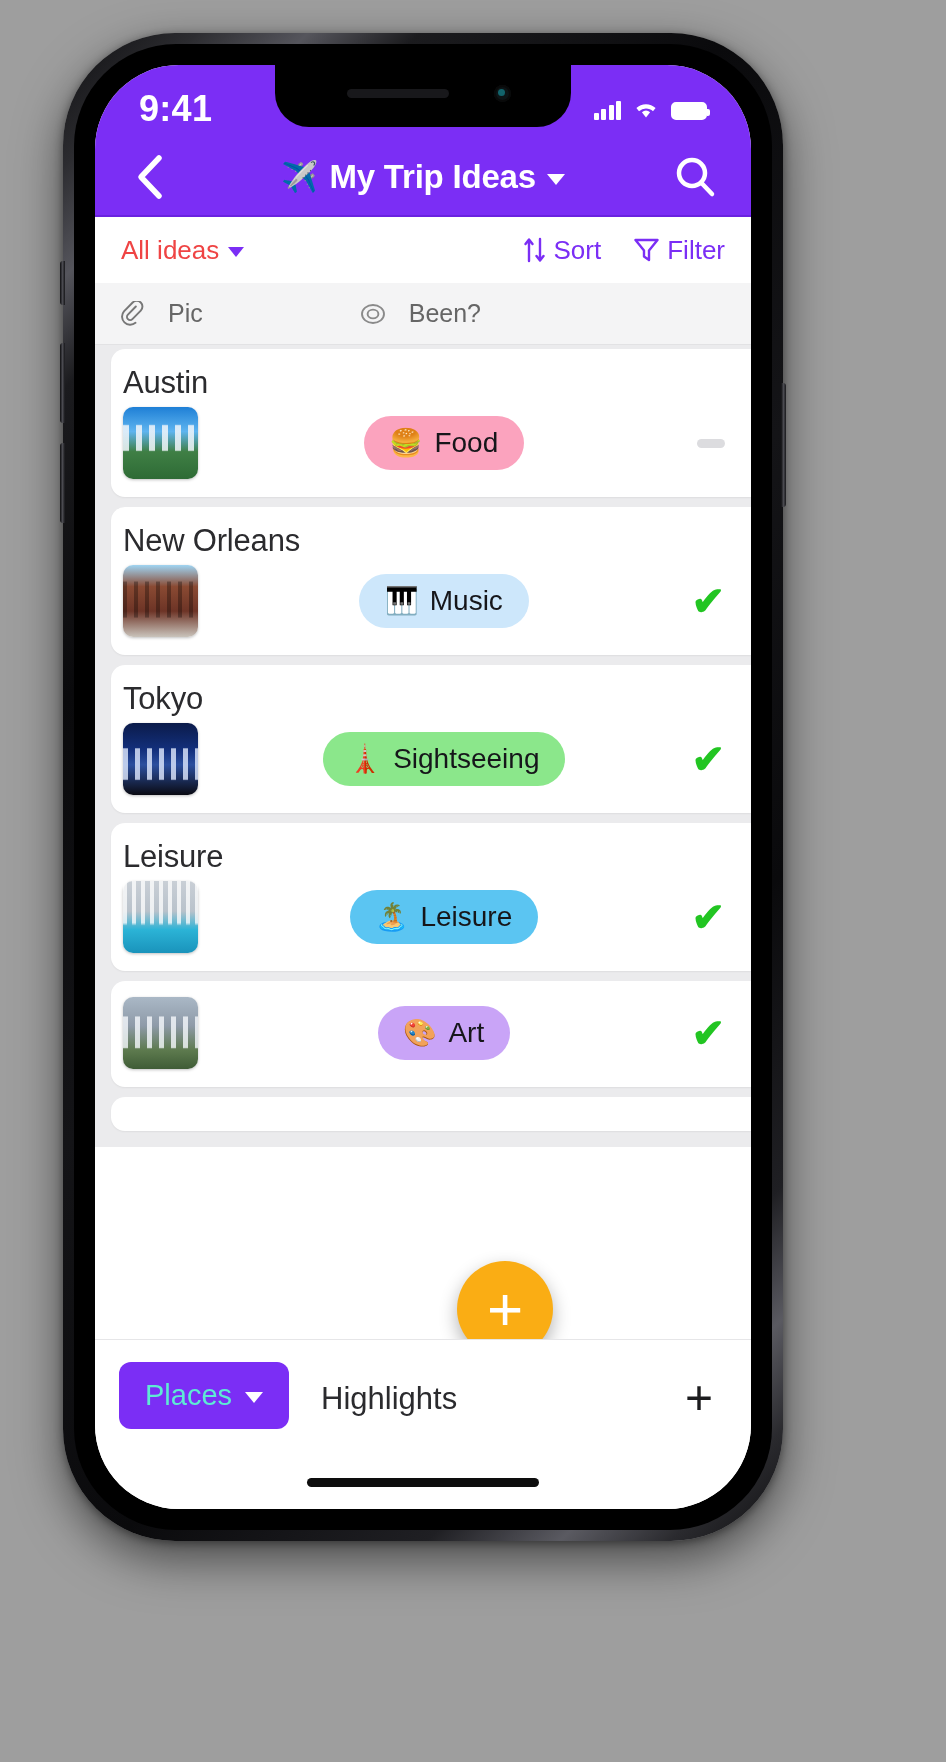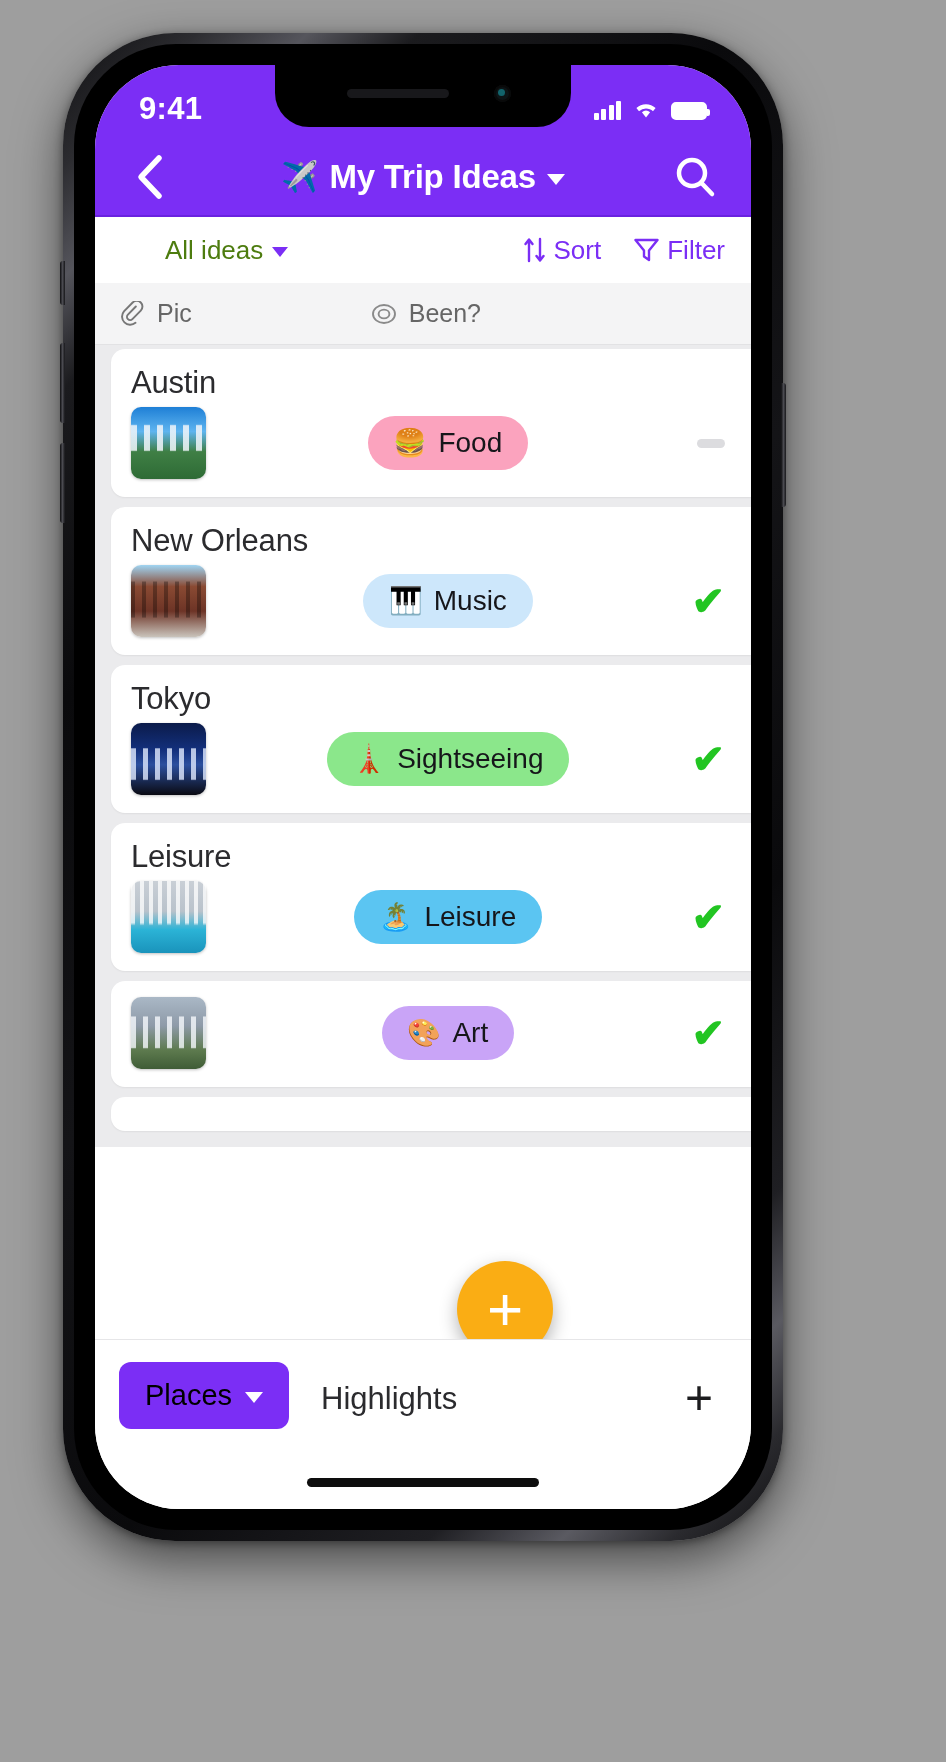--- a/index.html
+++ b/index.html
@@ -66,21 +66,21 @@
 
   
   #status-bar {
     position:relative; z-index:30;
     height:74px;
     background:#7B2EF5;
     display:flex; align-items:center; justify-content:space-between;
     padding:14px 44px 0 44px;
     color:#fff;
   }
-  #status-time { font-size:31px; font-weight:bold; letter-spacing:.3px; }
+  #status-time { font-size:36px; font-weight:bold; letter-spacing:.3px; }
   #status-right { display:flex; align-items:flex-end; gap:11px; }
   #sig-bars { display:flex; align-items:flex-end; gap:2.5px; height:20px; }
   #sig-bars i { display:block; width:5px; background:#fff; border-radius:1px; }
   #sig-bars i:nth-child(1){height:7px}
   #sig-bars i:nth-child(2){height:11px}
   #sig-bars i:nth-child(3){height:15px}
   #sig-bars i:nth-child(4){height:19px}
   #battery {
     width:36px; height:18px; border:2px solid #fff; border-radius:5px;
     position:relative; background:#fff;
@@ -118,52 +118,52 @@
   }
   #search-btn { margin-left:auto; width:52px;height:52px; display:flex;align-items:center;justify-content:center; cursor:pointer; }
 
   
   #view-toolbar {
     height:66px; background:#fff;
     display:flex; align-items:center; justify-content:space-between;
     padding:0 26px;
   }
   #view-picker { display:flex; align-items:center; gap:9px; cursor:pointer; }
-  #view-name { color:#4d7c0f; font-size:26px;margin-left:44px; }
+  #view-name { color:#ef4444; font-size:26px; }
   .caret-purple {
     width:0;height:0;border-left:8px solid transparent;border-right:8px solid transparent;
     border-top:10px solid #7B2EF5; margin-top:3px;
   }
   #toolbar-actions { display:flex; align-items:center; gap:32px; }
   .tb-action { display:flex; align-items:center; gap:7px; color:#7B2EF5; font-size:26px; cursor:pointer; }
 
   
   #column-header {
     height:62px; background:#f4f4f5;
     display:flex; align-items:center;
     border-bottom:1px solid #e2e2e4;
     padding:0 26px;
   }
-  .col-head { display:flex; align-items:center; gap:12px; color:#666; font-size:25px; }
+  .col-head { display:flex; align-items:center; gap:23px; color:#666; font-size:25px; }
   .col-pic   { width:200px; }
   .col-high  { flex:1; justify-content:center; }
   .col-been  { width:160px; justify-content:flex-end; }
 
   
   #ideas-list {
     background:#ebebed;
     height:802px;
     overflow:hidden;
     padding-top:4px;
   }
   .idea-card {
     background:#fff;
     margin:0 0 10px 16px;
     border-radius:14px 0 0 14px;
-    padding:16px 26px 18px 20px;
+    padding:16px 26px 18px 12px;
     box-shadow:0 1px 2px rgba(0,0,0,.06);
     position:relative;
   }
   .card-title { font-size:31px; color:#2b2b2e; margin-bottom:6px; letter-spacing:-.2px; }
   .card-row { display:flex; align-items:center; }
   .cell-pic { width:180px; display:flex; align-items:center; }
   .thumb {
     width:75px; height:72px; border-radius:10px;
     background-size:cover; background-position:center;
     box-shadow:0 1px 3px rgba(0,0,0,.25);
@@ -230,21 +230,21 @@
   #bottom-bar {
     position:absolute; left:0; right:0; bottom:0;
     height:170px; background:#fff;
     border-top:1px solid #e6e6e8;
     display:flex; align-items:flex-start;
     padding:22px 38px 0 24px;
     z-index:28;
   }
   #places-pill {
     display:inline-flex; align-items:center; gap:13px;
-    background:#7B2EF5; color:#000000;
+    background:#7B2EF5; color:#5eead4;
     font-size:29px;
     padding:17px 26px; border-radius:12px;
     cursor:pointer;
   }
   #places-caret{
     width:0;height:0;border-left:9px solid transparent;border-right:9px solid transparent;
     border-top:11px solid #fff; margin-top:3px;
   }
   #attractions-tab {
     font-size:31px; color:#2b2b2e;

